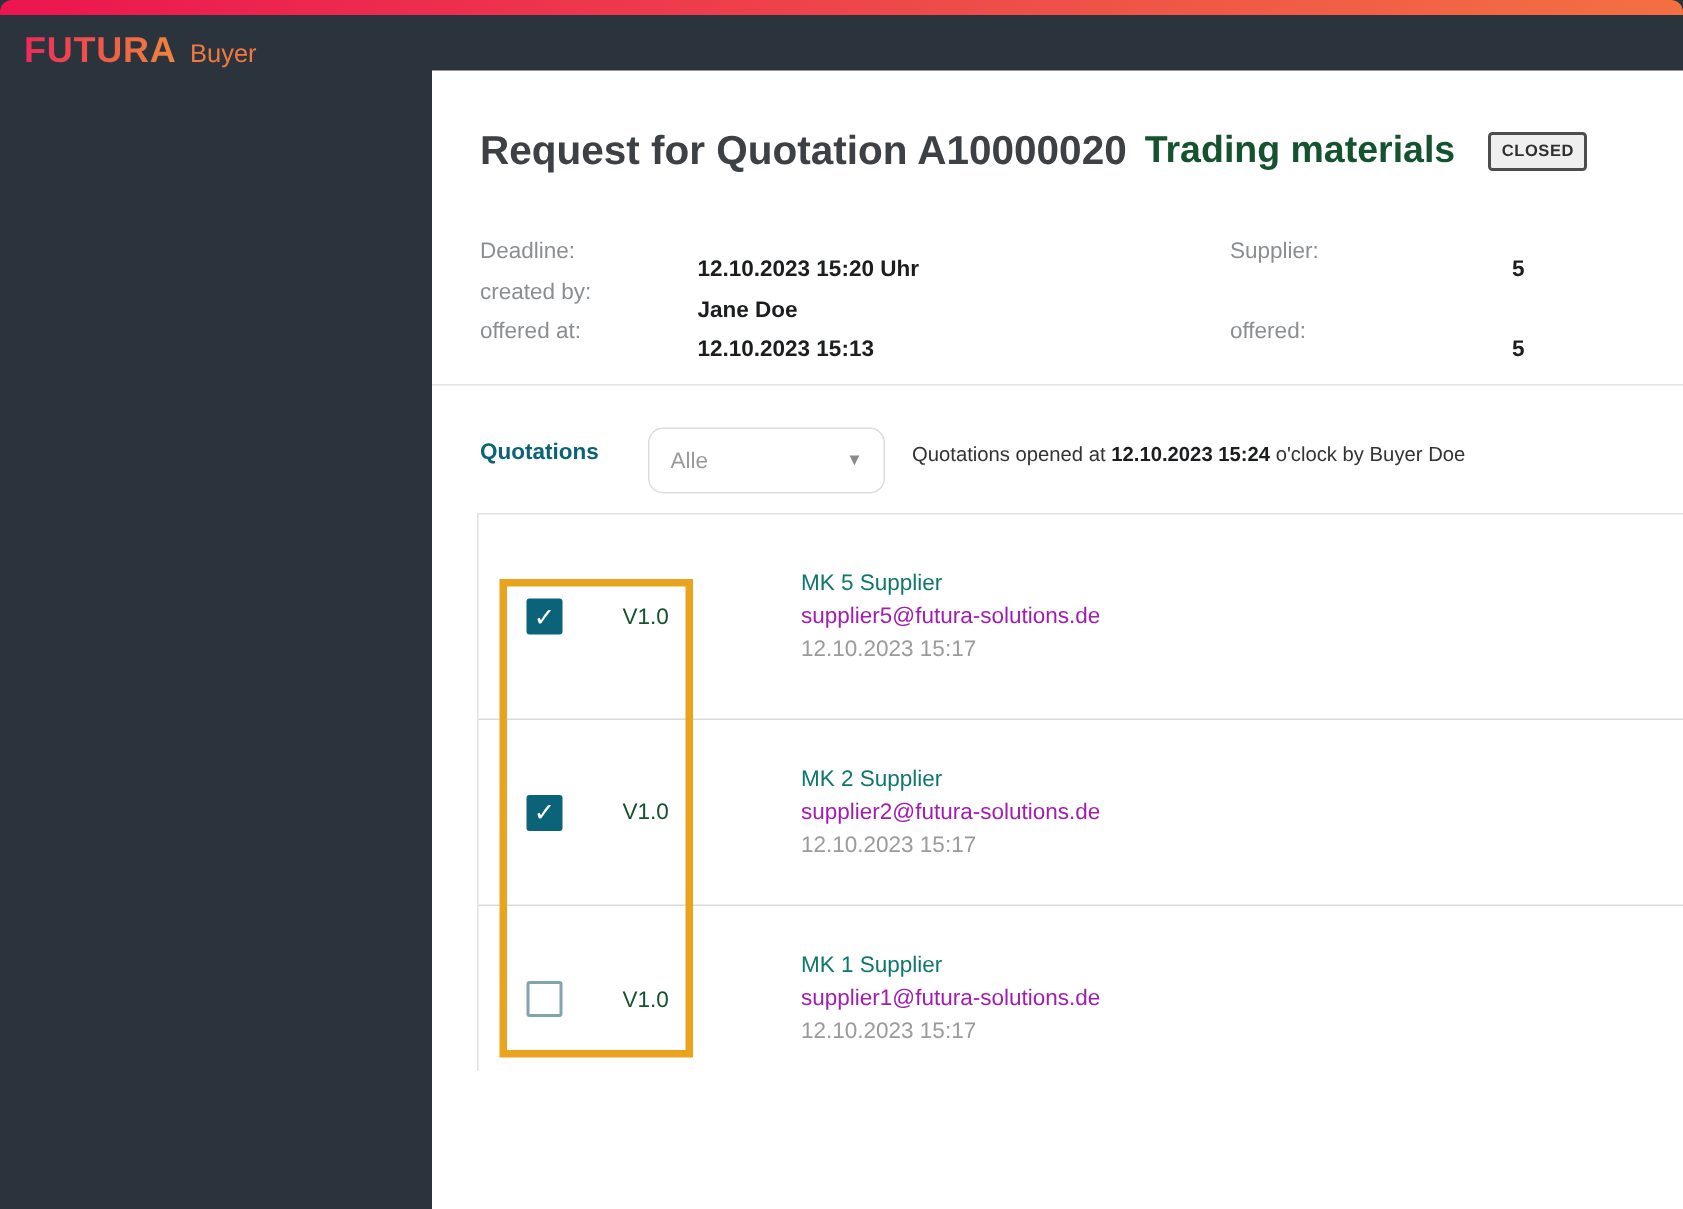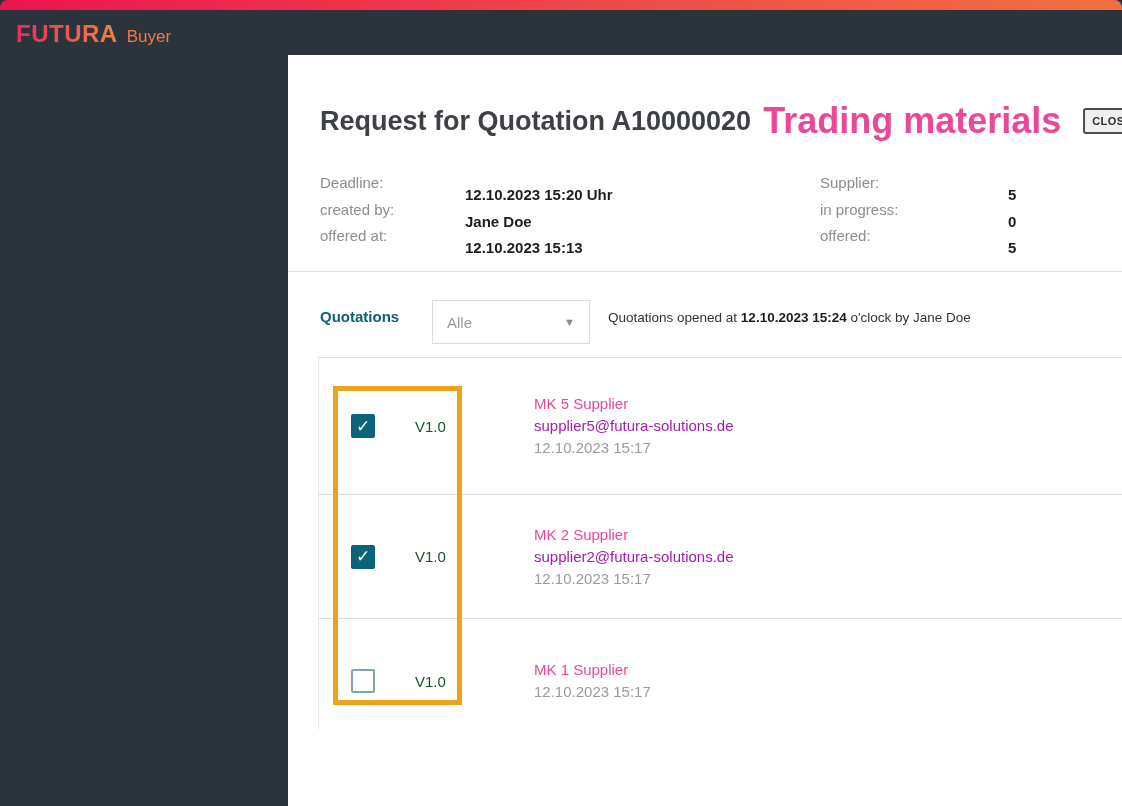--- a/index.html
+++ b/index.html
@@ -31,59 +31,59 @@
     color:#ffffff; cursor:pointer; }
   .nav-icon { width:20px; height:20px; margin-left:23px; margin-right:10px; flex:0 0 auto; }
   .nav-label { font-size:15px; font-weight:500; letter-spacing:.2px; }
   .nav-sub { position:absolute; left:52px; color:#ffffff; font-size:14.5px; cursor:pointer; }
 
   .collapse-btn { position:absolute; left:236px; top:755px; color:#ffffff; font-size:25px;
     font-weight:bold; cursor:pointer; width:32px; height:36px; display:flex;
     align-items:center; justify-content:center; }
 
   
-  .main { position:absolute; left:288px; top:62px; width:834px; height:610px; background:#ffffff; z-index:3;text-decoration:underline; }
+  .main { position:absolute; left:288px; top:47px; width:834px; height:610px; background:#ffffff; z-index:3;text-decoration:underline; }
 
   .page-title-row { position:absolute; left:32px; top:38px; display:flex; align-items:center; }
   .title-main { font-size:27px; font-weight:bold; color:#3d4045; white-space:nowrap; }
-  .title-secondary { font-size:36px; font-weight:bold; color:#ec4899; margin-left:12px; white-space:nowrap; }
+  .title-secondary { font-size:25px; font-weight:bold; color:#14532d; margin-left:12px; white-space:nowrap; }
   .status-badge { margin-left:22px; border:2px solid #4d4d4d; background:#efefef; color:#2f2f2f;
     font-size:11px; font-weight:bold; letter-spacing:.4px; padding:5px 7px; border-radius:3px; }
 
   .detail-row { position:absolute; display:flex; font-size:15px; height:22px; align-items:center;justify-content:space-between; }
   .detail-label { color:#8b8e91; }
   .detail-value { font-weight:bold; color:#1b1d1f;margin-top:24px; }
   .dl { left:32px; } .dl .detail-label { width:145px; }
   .dr { left:532px;gap:20px; } .dr .detail-label { width:168px; }
 
   .divider-1 { position:absolute; left:0; top:209px; width:834px; height:1px; background:#e3e3e3; }
 
   .quotations-label { position:absolute; left:32px; top:246px; font-size:15px; font-weight:bold; color:#0c6277; }
   .filter-select { position:absolute; left:144px; top:238px; width:158px; height:44px;
-    border:1px solid #dcdcdc; border-radius:0; background:#ffffff; display:flex;
+    border:1px solid #dcdcdc; border-radius:10px; background:#ffffff; display:flex;
     align-items:center; cursor:pointer; }
   .filter-value { margin-left:14px; font-size:15px; color:#9a9a9a; flex:1; }
   .filter-caret { font-size:11px; color:#8a8a8a; margin-right:14px; }
   .opened-note { position:absolute; left:320px; top:248px; font-size:13.5px; color:#333333; }
   .opened-note b { color:#1b1d1f; }
 
   .list-panel { position:absolute; left:30px; top:295px; width:804px; height:372px;
     border-top:1px solid #e2e2e2; border-left:1px solid #e2e2e2; }
   .q-row { display:flex; align-items:center; height:124px; border-bottom:1px solid #dadada; }
   .q-row:first-child { height:137px; }
   .q-row:last-child { border-bottom:none; }
   .q-col-select { width:215px; display:flex; align-items:center; flex:0 0 auto; }
   .checkbox { width:24px; height:24px; margin-left:32px; border-radius:2px; flex:0 0 auto;
     display:flex; align-items:center; justify-content:center; cursor:pointer; }
   .checkbox.checked { background:#0b6379; }
   .checkbox.checked .mark { color:#ffffff; font-size:17px; font-weight:bold; line-height:1; }
   .checkbox.unchecked { background:#ffffff; border:2px solid #82a4b0; }
   .q-version { margin-left:40px; font-size:15px; color:#14532d; }
   .q-info { display:flex; flex-direction:column; line-height:22px; font-size:15px; }
-  .q-name { color:#ec4899; }
+  .q-name { color:#0f766e; }
   .q-email { color:#a21caf; }
   .q-date { color:#9b9b9b; }
 
   .highlight-box { position:absolute; left:333px; top:386px; width:129px; height:319px;
     border:5px solid #e9a31d; z-index:8; pointer-events:none; }
 </style>
 </head>
 <body>
 
 <div class="page">
@@ -147,40 +147,36 @@
     </div>
     <div class="detail-row dl" style="top:162px;">
       <span class="detail-label">offered at:</span>
       <span class="detail-value">12.10.2023 15:13</span>
     </div>
 
     <div class="detail-row dr" style="top:109px;">
       <span class="detail-label">Supplier:</span>
       <span class="detail-value">5</span>
     </div>
-    <div class="detail-row dr" style="top:136px;">
-      <span class="detail-label">in progress:</span>
-      <span class="detail-value">0</span>
-    </div>
     <div class="detail-row dr" style="top:162px;">
       <span class="detail-label">offered:</span>
       <span class="detail-value">5</span>
     </div>
 
     <div class="divider-1"></div>
 
     <span class="quotations-label">Quotations</span>
 
     <div class="filter-select">
       <span class="filter-value">Alle</span>
       <span class="filter-caret">▼</span>
     </div>
 
     <div class="opened-note">
-      <span>Quotations opened at </span><b>12.10.2023 15:24</b><span> o'clock by Jane Doe</span>
+      <span>Quotations opened at </span><b>12.10.2023 15:24</b><span> o'clock by Buyer Doe</span>
     </div>
 
     <div class="list-panel">
   <div class="q-row">
     <div class="q-col-select">
       <div class="checkbox checked">
         <span class="mark">✓</span>
       </div>
       <span class="q-version">V1.0</span>
     </div>
@@ -207,20 +203,21 @@
 
   <div class="q-row">
     <div class="q-col-select">
       <div class="checkbox unchecked">
         <span class="mark"></span>
       </div>
       <span class="q-version">V1.0</span>
     </div>
     <div class="q-info">
       <span class="q-name">MK 1 Supplier</span>
+      <span class="q-email">supplier1@futura-solutions.de</span>
       <span class="q-date">12.10.2023 15:17</span>
     </div>
   </div>
 </div>
   </div>
 
   <div class="highlight-box"></div>
 </div>
 
 </body></html>

